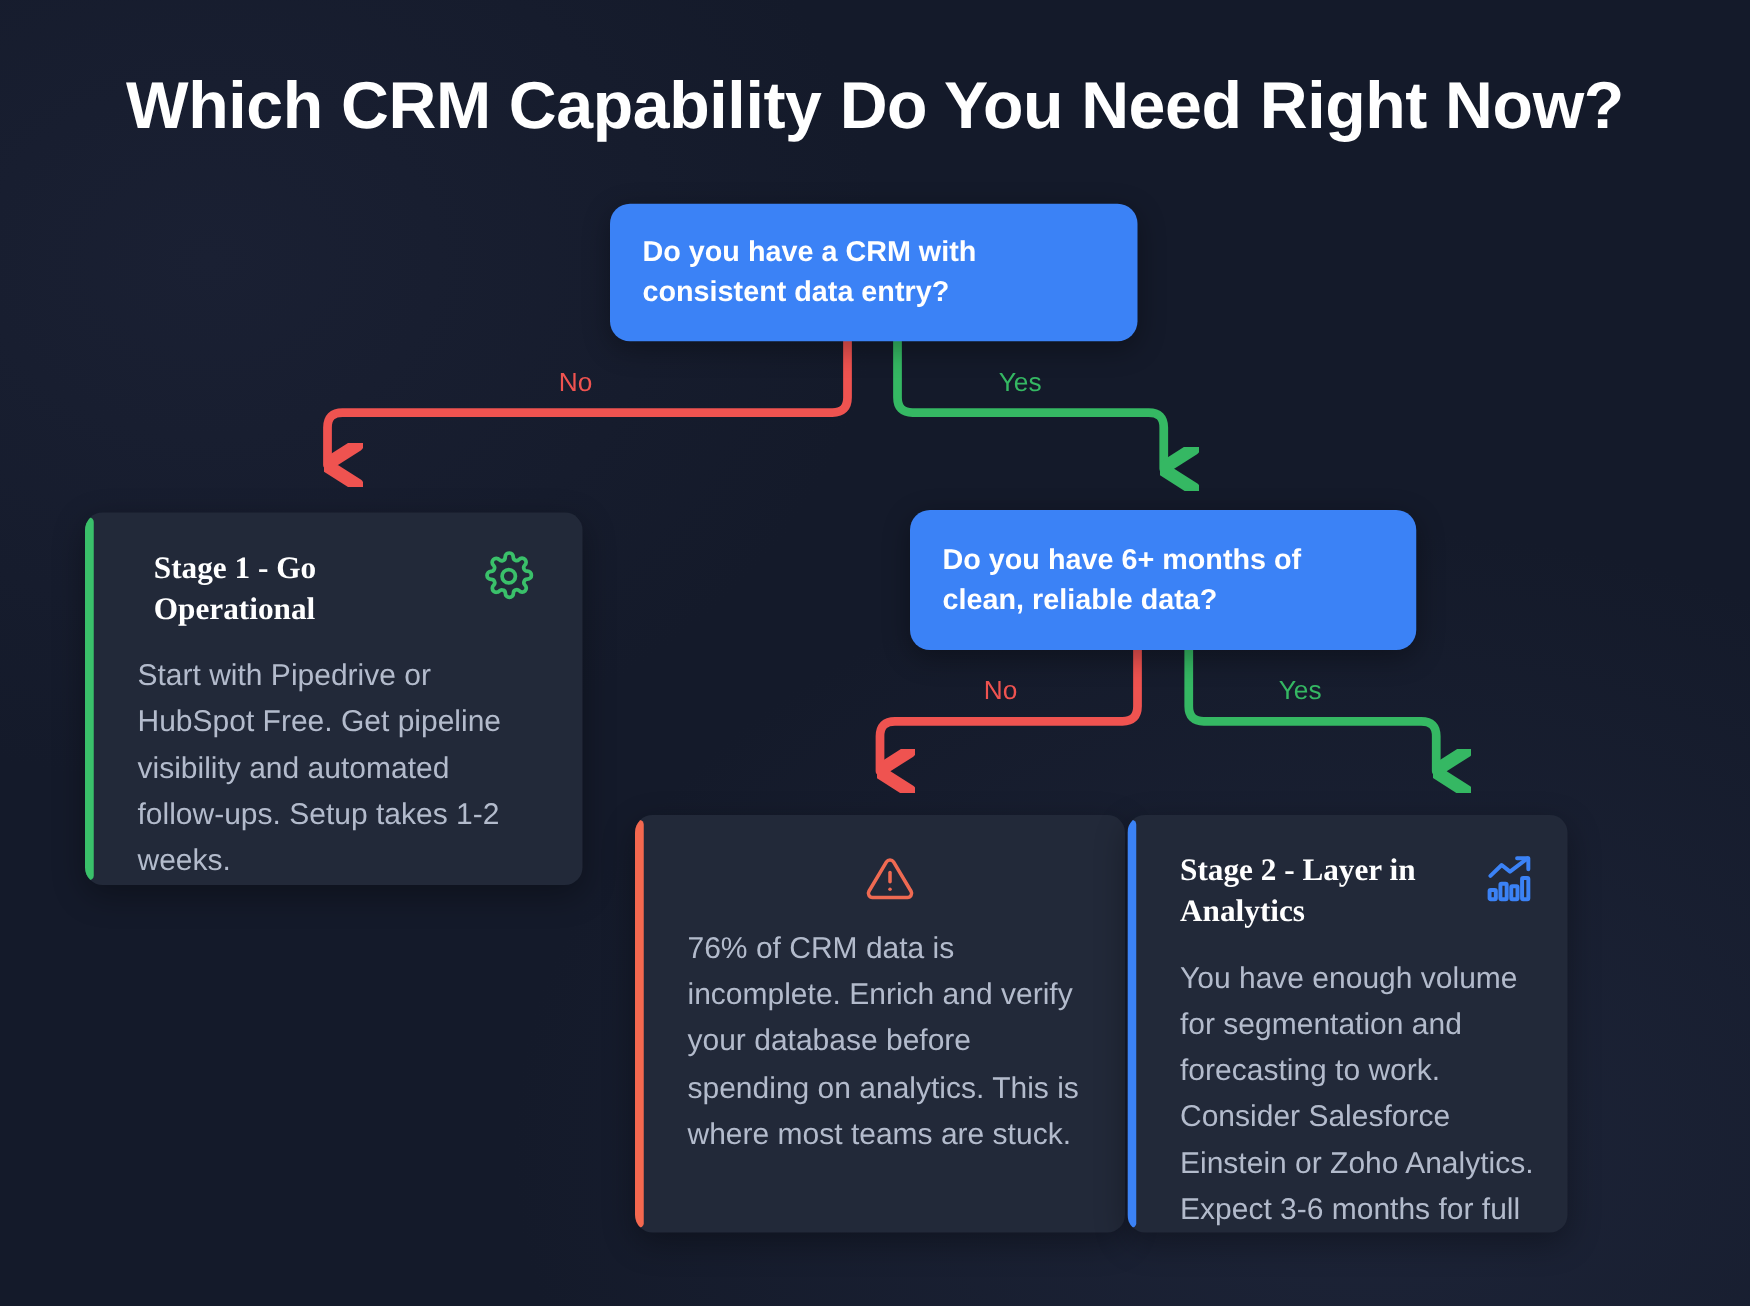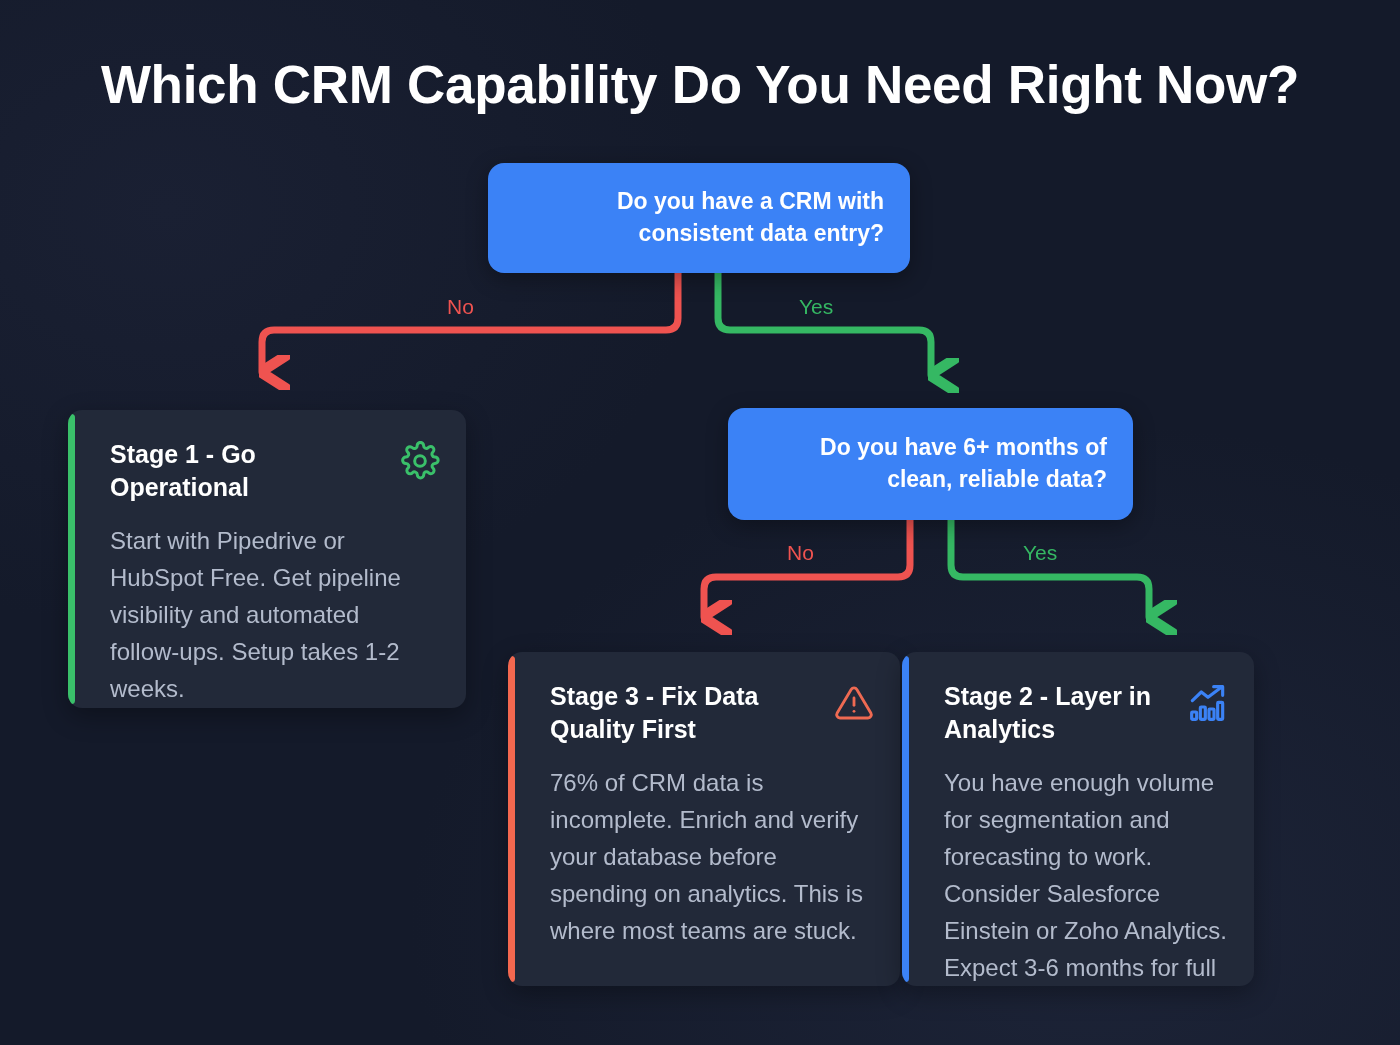--- a/index.html
+++ b/index.html
@@ -58,21 +58,21 @@
   .edge-label.yes { color:#35b863; }
 
   
   .decision {
     position:absolute;
     background:#3b82f6;
     border-radius:16px;
     display:flex;
     align-items:center;
     justify-content:center;
-    text-align:right;
+    text-align:left;
     color:#ffffff;
     font-size:23px;
     font-weight:bold;
     line-height:1.38;
     padding:11px 26px;
     box-shadow:0 6px 22px rgba(0,0,0,0.32);
   }
 
   #node-q1 { left:488px; top:163px; width:422px; height:110px; }
   #node-q2 { left:728px; top:408px; width:405px; height:112px; }
@@ -90,22 +90,23 @@
     left:0; top:4px; bottom:4px;
     width:7px;
     border-radius:4px;
   }
   .card .body {
     padding:28px 26px 26px 42px;
   }
   .card-head {
     display:flex;
     align-items:flex-start;
-    justify-content:space-between;
+    justify-content:center;
     gap:32px;
+    font-family:Liberation Serif, serif;
   }
   .card-title {
     font-size:25px;
     font-weight:bold;
     color:#ffffff;
     line-height:1.33;
     max-width:268px;
   }
   .card-icon {
     flex:0 0 auto;
@@ -179,21 +180,20 @@
         </span>
       </div>
       <div class="card-desc">Start with Pipedrive or HubSpot Free. Get pipeline visibility and automated follow-ups. Setup takes 1-2 weeks.</div>
     </div>
   </div>
 
   <div class="card" id="card-stage3">
     <div class="accent" style="background:#f4684f;"></div>
     <div class="body">
       <div class="card-head">
-        <div class="card-title">Stage 3 - Fix Data Quality First</div>
         <span class="card-icon">
           <svg viewBox="0 0 24 24" width="40" height="40" fill="none" stroke="#ef6a52" stroke-width="1.7" stroke-linecap="round" stroke-linejoin="round">
             <path d="M10.3 3.9 1.9 18a2 2 0 0 0 1.7 3h16.8a2 2 0 0 0 1.7-3L13.7 3.9a2 2 0 0 0-3.4 0z"></path>
             <line x1="12" y1="9" x2="12" y2="13.4"></line>
             <line x1="12" y1="17" x2="12.01" y2="17"></line>
           </svg>
         </span>
       </div>
       <div class="card-desc">76% of CRM data is incomplete. Enrich and verify your database before spending on analytics. This is where most teams are stuck.</div>
     </div>

